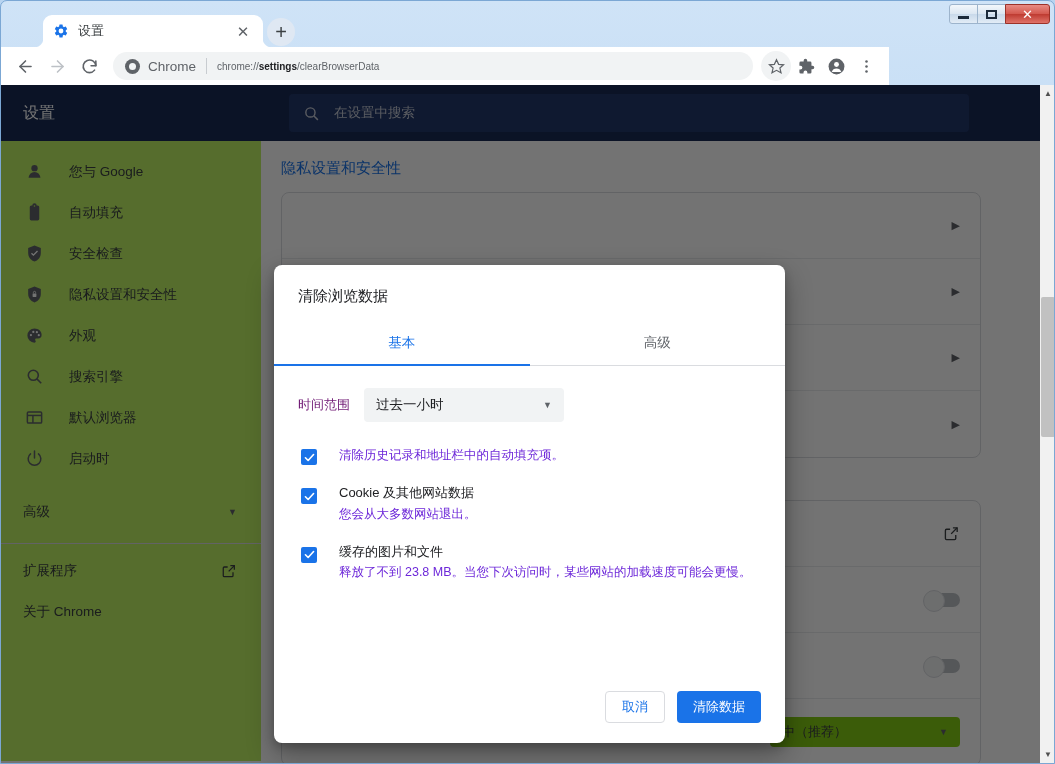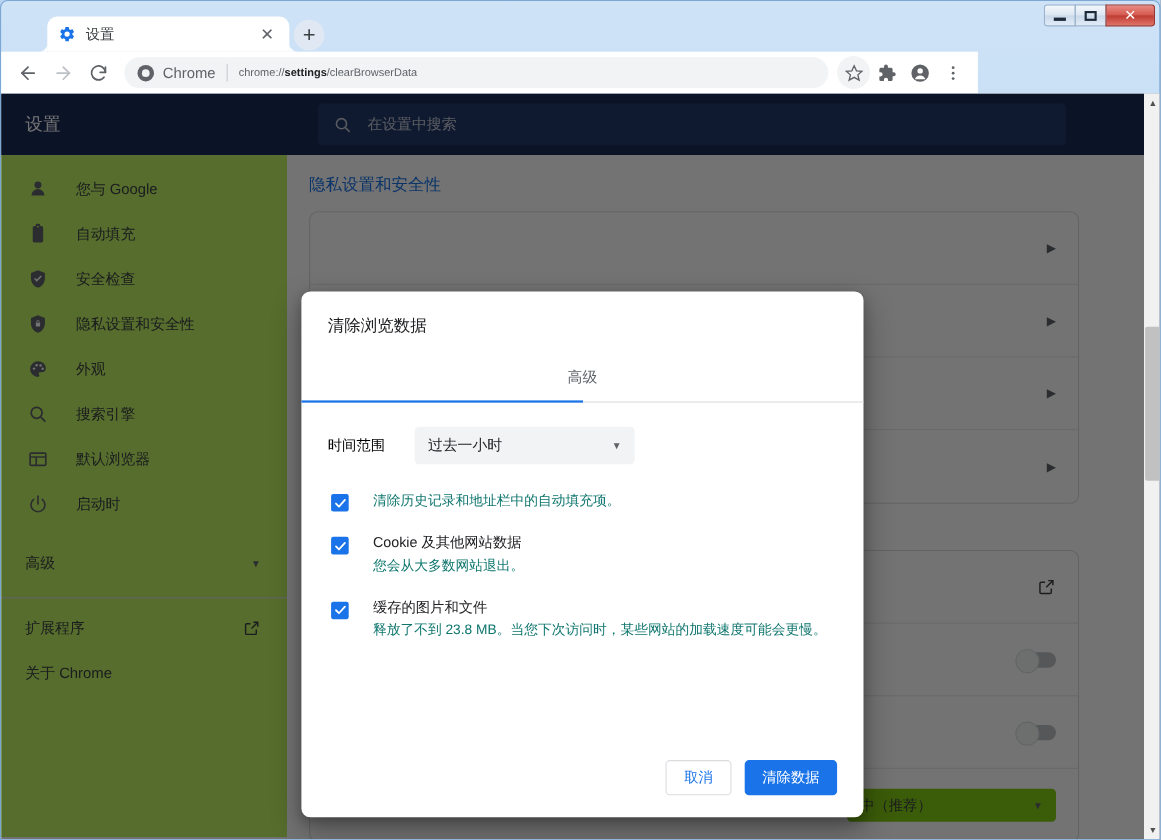--- a/index.html
+++ b/index.html
@@ -247,35 +247,35 @@
   #dialog-tabs::after{
     content:""; position:absolute; left:0; bottom:0; width:100%; height:1px;
     background:#dadce0;
   }
   #tab-indicator {
     position:absolute; left:0; bottom:0; width:50%; height:2px;
     background:#1a73e8; z-index:2;
   }
   #dialog-body { flex:1; padding:22px 24px 0 24px; }
   #timerange-row { display:flex; align-items:center; margin-bottom:22px; }
-  #timerange-label { font-size:13px; color:#000000; margin-right:27px; }
+  #timerange-label { font-size:13px; color:#701a75; margin-right:14px; }
   #timerange-select {
     width:200px; height:34px; background:#f1f3f4; border-radius:4px;
     display:flex; align-items:center; justify-content:space-between;
     padding:0 12px; font-size:13.5px; color:#202124;
   }
   #timerange-select .caret { color:#5f6368; font-size:9px; }
   .check-row { display:flex; margin-bottom:18px; }
   .checkbox {
     width:16px;height:16px;flex:none;margin:5px 22px 0 3px;
     background:#1a73e8; border-radius:2px;
     display:flex; align-items:center; justify-content:center;
   }
   .check-text .ct-title { font-size:13px; color:#202124; line-height:1.5; }
-  .check-text .ct-sub   { font-size:12.5px; color:#0f766e; line-height:1.6; margin-top:1px; }
+  .check-text .ct-sub   { font-size:12.5px; color:#6d28d9; line-height:1.6; margin-top:1px; }
   #dialog-footer {
     display:flex; justify-content:flex-end; align-items:center;
     padding:0 24px 20px 24px; gap:12px;
   }
   .dlg-btn {
     height:32px; padding:0 16px; border-radius:4px;
     display:flex; align-items:center; justify-content:center;
     font-size:13px; white-space:nowrap;
   }
   #cancel-button { background:#fff; color:#1a73e8; border:1px solid #dadce0; }
@@ -539,20 +539,23 @@
     <div id="scrollbar">
       <div class="sb-arrow">▲</div>
       <div id="sb-thumb"></div>
       <div class="sb-arrow" style="position:absolute;bottom:0;">▼</div>
     </div>
 
     <div id="dialog">
       <div id="dialog-title">清除浏览数据</div>
 
       <div id="dialog-tabs">
+        <div class="dlg-tab active">
+          <span>基本</span>
+        </div>
         <div class="dlg-tab">
           <span>高级</span>
         </div>
         <div id="tab-indicator"></div>
       </div>
 
       <div id="dialog-body">
         <div id="timerange-row">
           <span id="timerange-label">时间范围</span>
           <span id="timerange-select">

